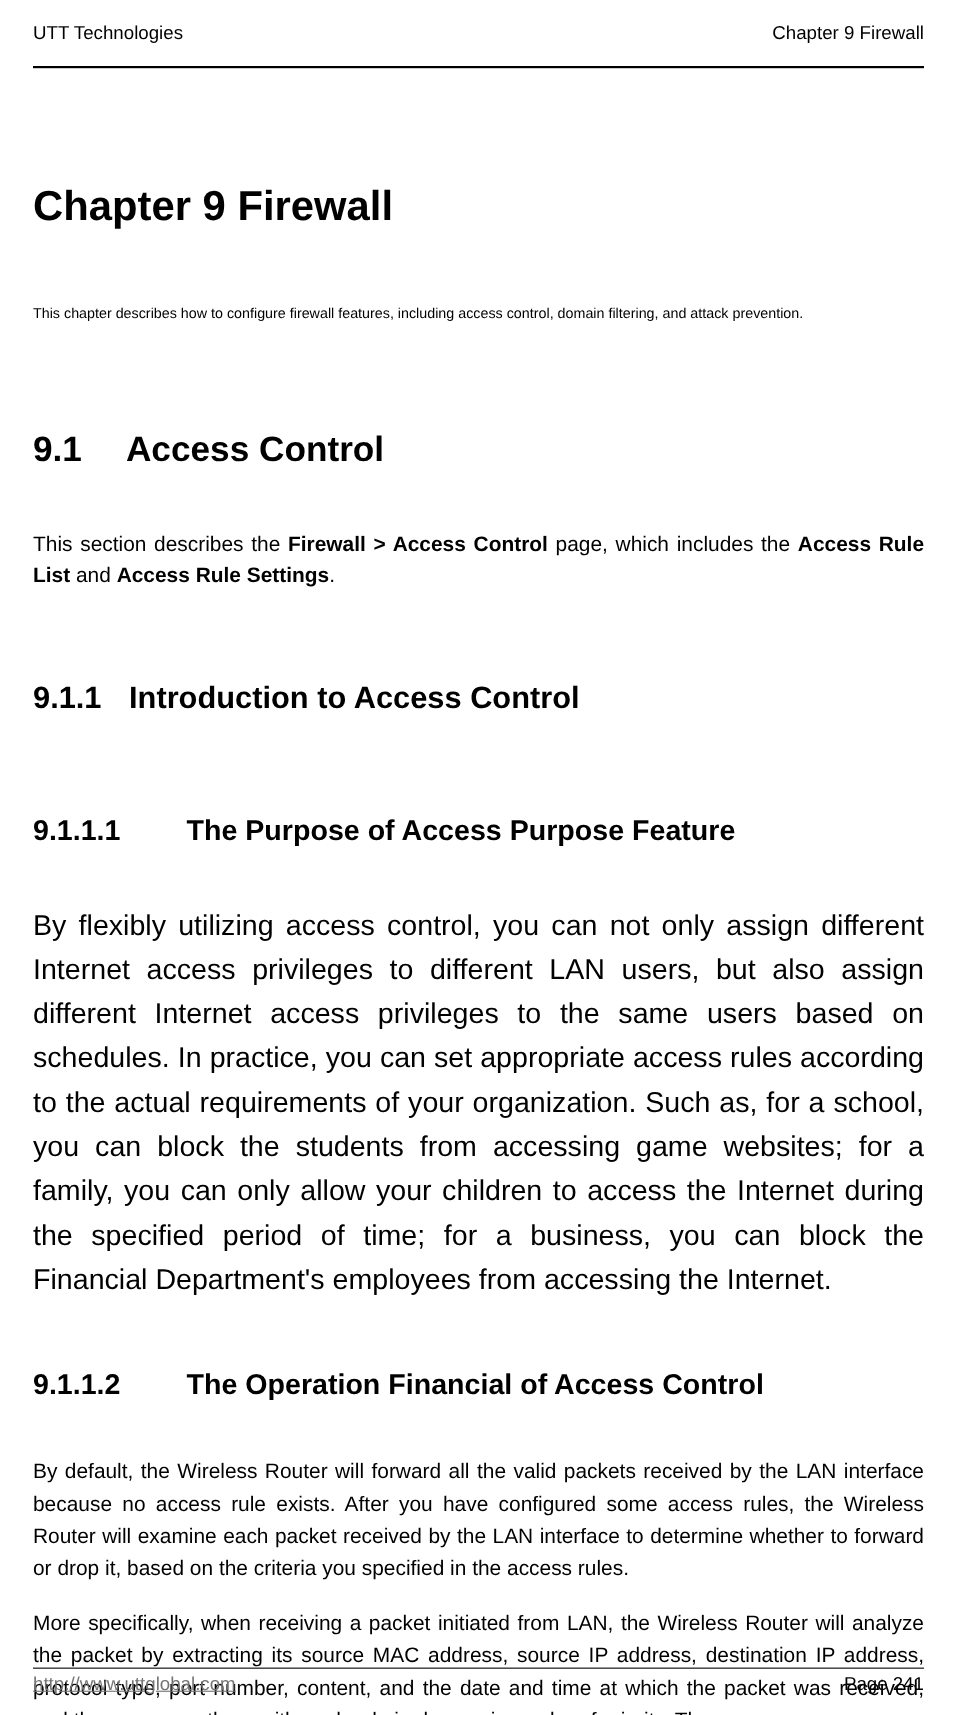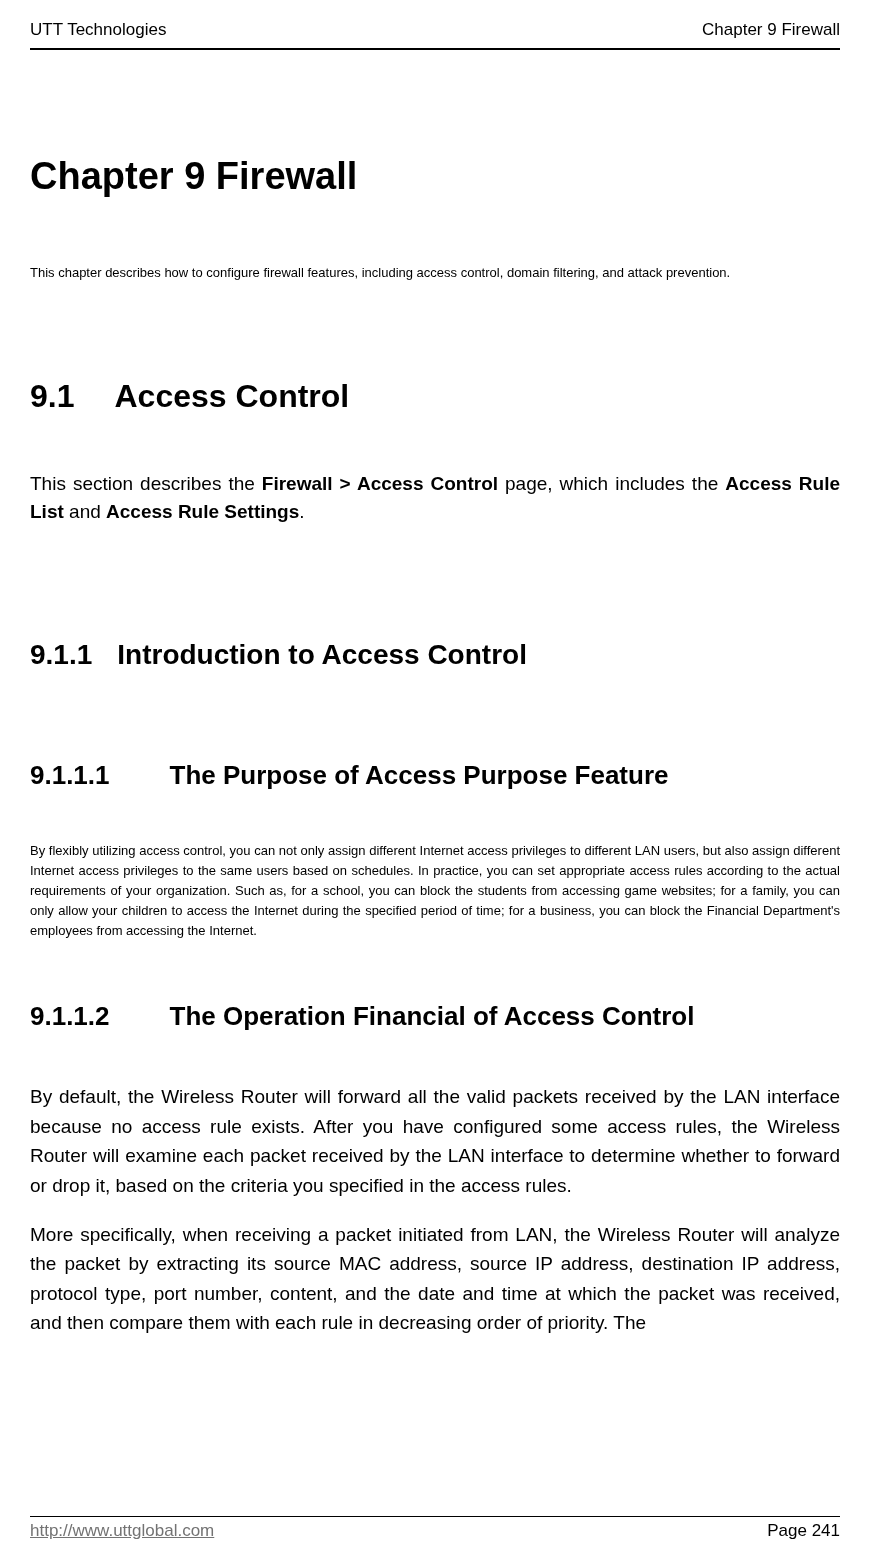--- a/index.html
+++ b/index.html
@@ -13,21 +13,21 @@
       font-family: Arial, Helvetica, sans-serif;
       background: #fff;
       color: #000;
       position: relative;
       padding: 20px 30px 25px 30px;
     }
     .header-row {
       display: flex;
       justify-content: space-between;
       font-size: 17px;
-      padding-bottom: 8px;
+      padding-bottom: 20px;
     }
     .header-line {
       border-bottom: 2px solid #000;
       margin-bottom: 8px;
     }
     .chapter-title {
       font-size: 38px;
       font-weight: bold;
       margin-top: 105px;
       margin-bottom: 65px;
@@ -40,34 +40,34 @@
     }
     .h2-heading {
       font-size: 32px;
       font-weight: bold;
       margin-bottom: 55px;
     }
     .section-para {
       font-size: 19px;
       text-align: justify;
       line-height: 1.5;
-      margin-bottom: 112px;
+      margin-bottom: 80px;
     }
     .h3-heading {
       font-size: 28px;
       font-weight: bold;
       margin-bottom: 89px;
     }
     .h4-heading {
       font-size: 26px;
       font-weight: bold;
       margin-bottom: 50px;
     }
     .body-para {
-      font-size: 13px;
+      font-size: 26px;
       text-align: justify;
       line-height: 1.55;
       margin-bottom: 60px;
     }
     .body-para-2 {
       font-size: 19px;
       text-align: justify;
       line-height: 1.55;
       margin-bottom: 20px;
     }

